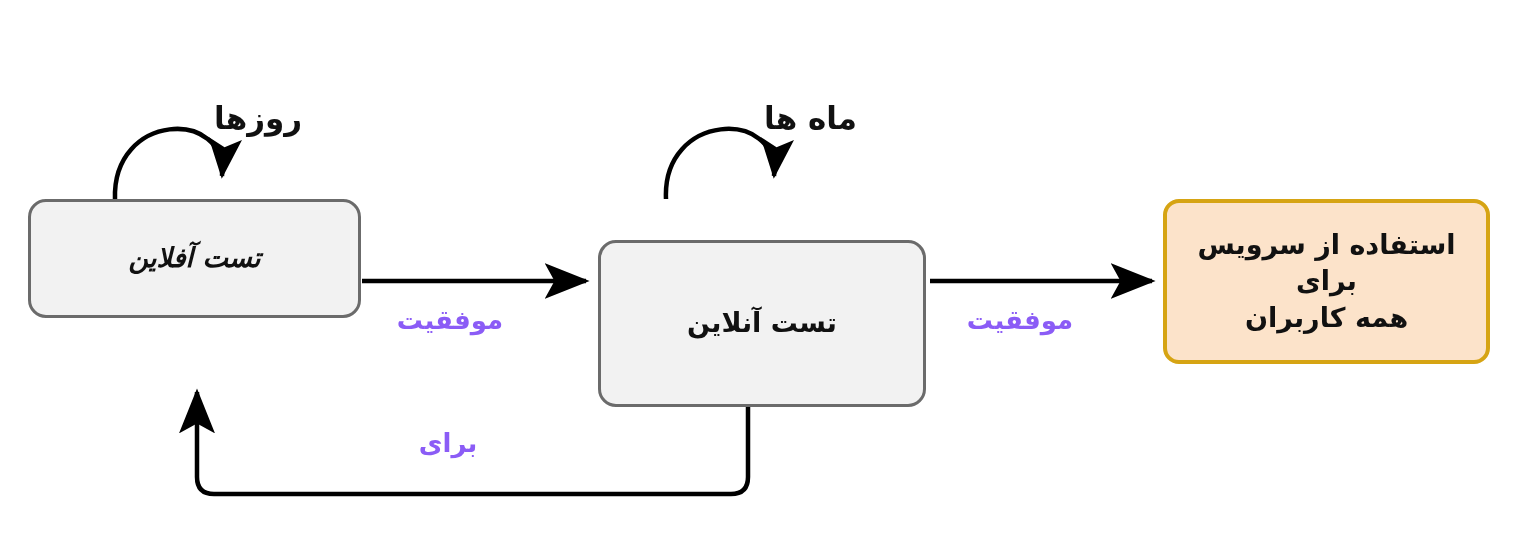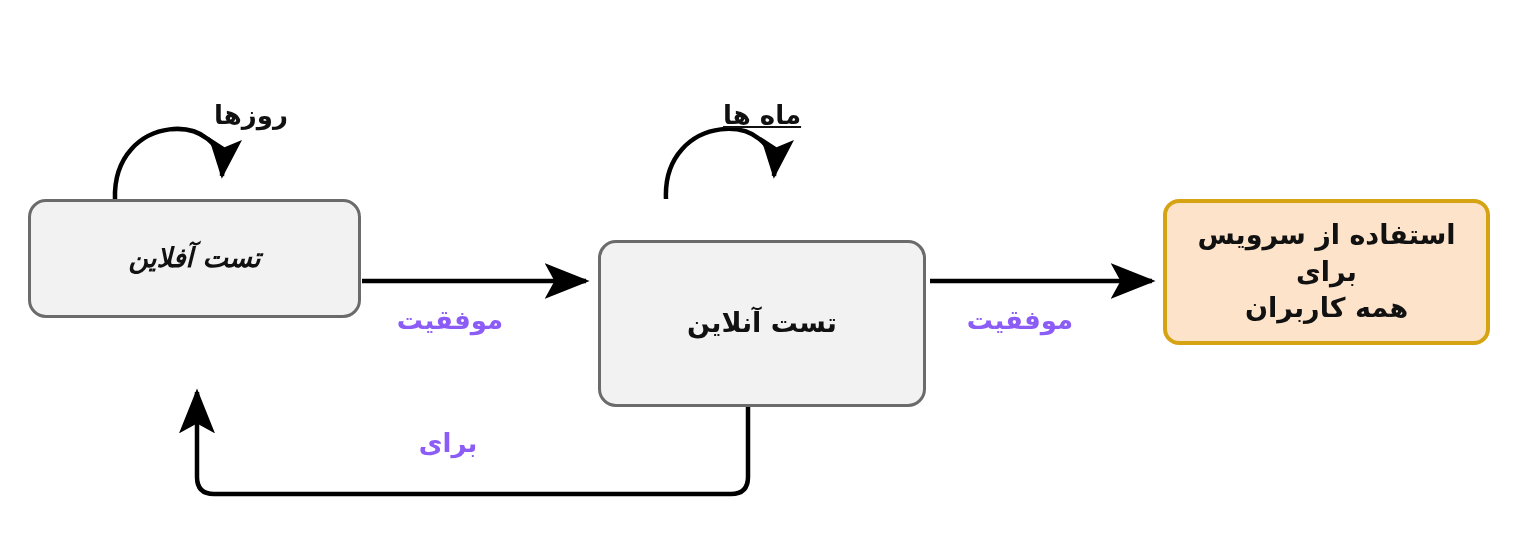--- a/index.html
+++ b/index.html
@@ -66,21 +66,21 @@
     font-size: 26px;
     color: #8b5cf6;
     direction: rtl;
     white-space: nowrap;
     text-align: center;
   }
   .loop-label {
     position: absolute;
     font-family: "DejaVu Sans", "Liberation Sans", sans-serif;
     font-weight: bold;
-    font-size: 26px;
+    font-size: 31px;
     color: #111111;
     direction: rtl;
     white-space: nowrap;
   }
 </style>
 </head>
 <body>
 
 <div id="diagram-root">
 
@@ -106,28 +106,28 @@
   </svg>
 
   <div class="node-box node-process" style="left:28px; top:199px; width:333px; height:119px;font-style:italic;">
     <span class="node-label">تست آفلاین</span>
   </div>
 
   <div class="node-box node-process" style="left:598px; top:199px; width:328px; height:167px;margin-top:41px;">
     <span class="node-label">تست آنلاین</span>
   </div>
 
-  <div class="node-box node-goal" style="left:1163px; top:199px; width:327px; height:146px;">
+  <div class="node-box node-goal" style="left:1163px; top:199px; width:327px; height:165px;">
     <span class="node-label">استفاده از سرویس برای
 همه کاربران</span>
   </div>
 
   <div class="loop-label" style="left:214px; top:100px;">روزها</div>
 
-  <div class="loop-label" style="left:723px; top:100px;text-decoration:underline;">ماه ها</div>
+  <div class="loop-label" style="left:764px; top:100px;">ماه ها</div>
 
   <div class="edge-label" style="left:390px; top:305px; width:120px;">موفقیت</div>
 
   <div class="edge-label" style="left:960px; top:305px; width:120px;">موفقیت</div>
 
   <div class="edge-label" style="left:388px; top:428px; width:120px;">برای</div>
 
 </div>
 
 </body></html>

